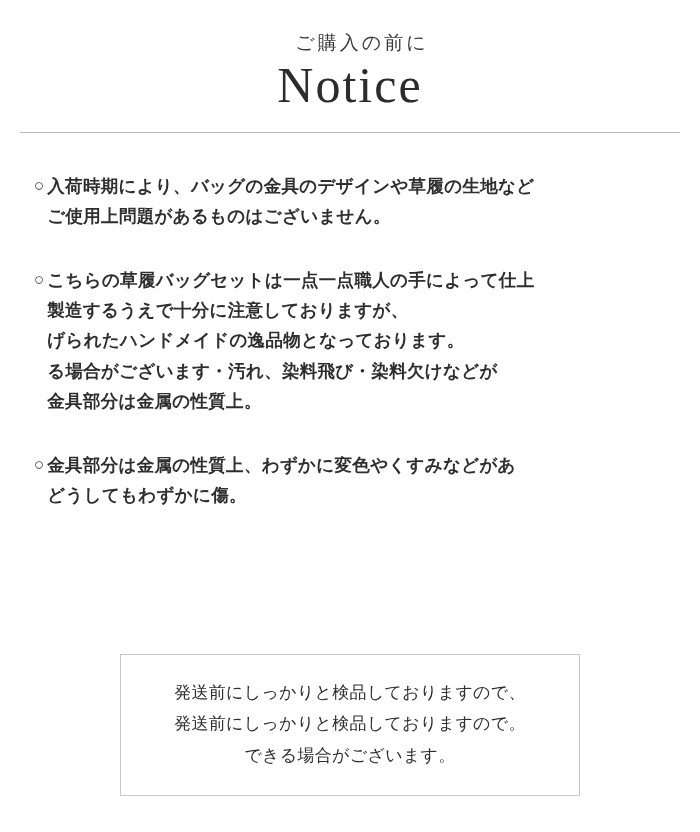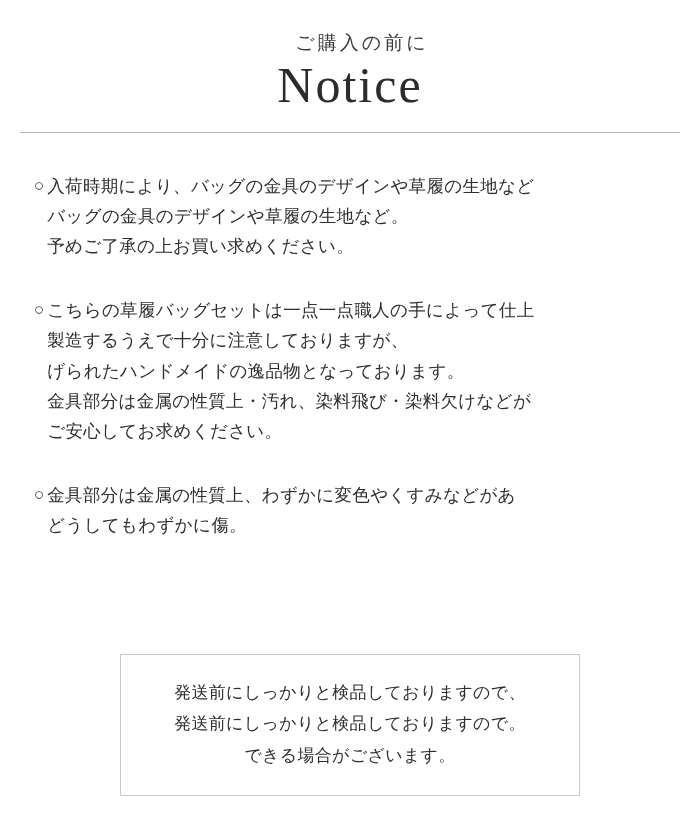--- a/index.html
+++ b/index.html
@@ -73,20 +73,21 @@
   }
   .notice-lines {
     flex: 1 1 auto;
   }
   .notice-line {
     font-size: 17.5px;
     line-height: 1.72;
     color: #2e2e2e;
     letter-spacing: 0.3px;
     white-space: pre-wrap;
+    font-weight: bold;
   }
 
   
   .note-box {
     position: absolute;
     left: 120px;
     top: 654px;
     width: 460px;
     box-sizing: border-box;
     border: 1px solid #c9c9c9;
@@ -111,33 +112,32 @@
   </div>
 
   <div class="divider"></div>
 
   <ul class="notice-list">
 
     <li class="notice-item">
       <span class="bullet">○</span>
       <div class="notice-lines">
         <div class="notice-line">入荷時期により、バッグの金具のデザインや草履の生地など</div>
-        <div class="notice-line">バッグの金具のデザインや草履の生地など。</div>
-        <div class="notice-line">予めご了承の上お買い求めください。</div>
+        <div class="notice-line">ご使用上問題があるものはございません。</div>
       </div>
     </li>
 
     <li class="notice-item">
       <span class="bullet">○</span>
       <div class="notice-lines">
         <div class="notice-line">こちらの草履バッグセットは一点一点職人の手によって仕上</div>
         <div class="notice-line">製造するうえで十分に注意しておりますが、</div>
         <div class="notice-line">げられたハンドメイドの逸品物となっております。</div>
-        <div class="notice-line">金具部分は金属の性質上・汚れ、染料飛び・染料欠けなどが</div>
-        <div class="notice-line">ご安心してお求めください。</div>
+        <div class="notice-line">る場合がございます・汚れ、染料飛び・染料欠けなどが</div>
+        <div class="notice-line">金具部分は金属の性質上。</div>
       </div>
     </li>
 
     <li class="notice-item">
       <span class="bullet">○</span>
       <div class="notice-lines">
         <div class="notice-line">金具部分は金属の性質上、わずかに変色やくすみなどがあ</div>
         <div class="notice-line">どうしてもわずかに傷。</div>
       </div>
     </li>

